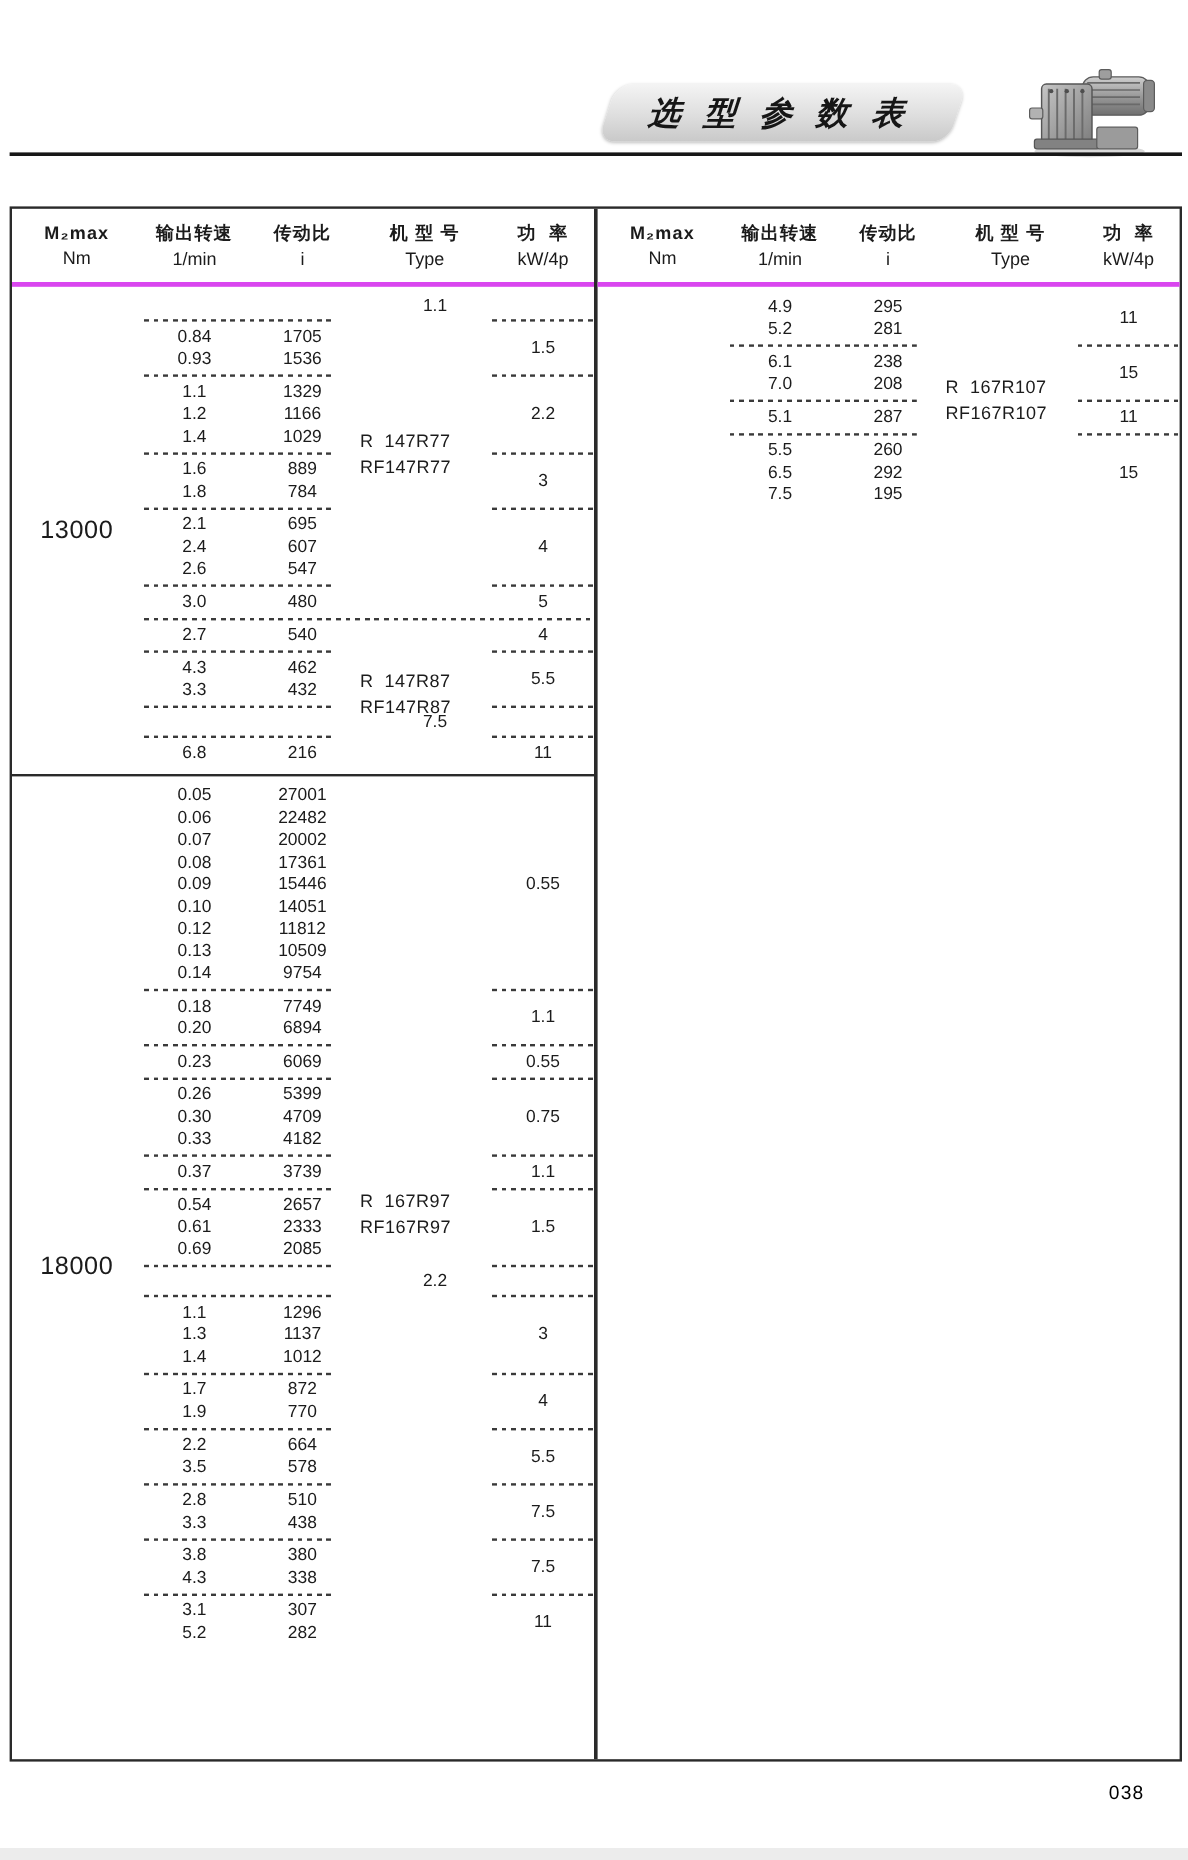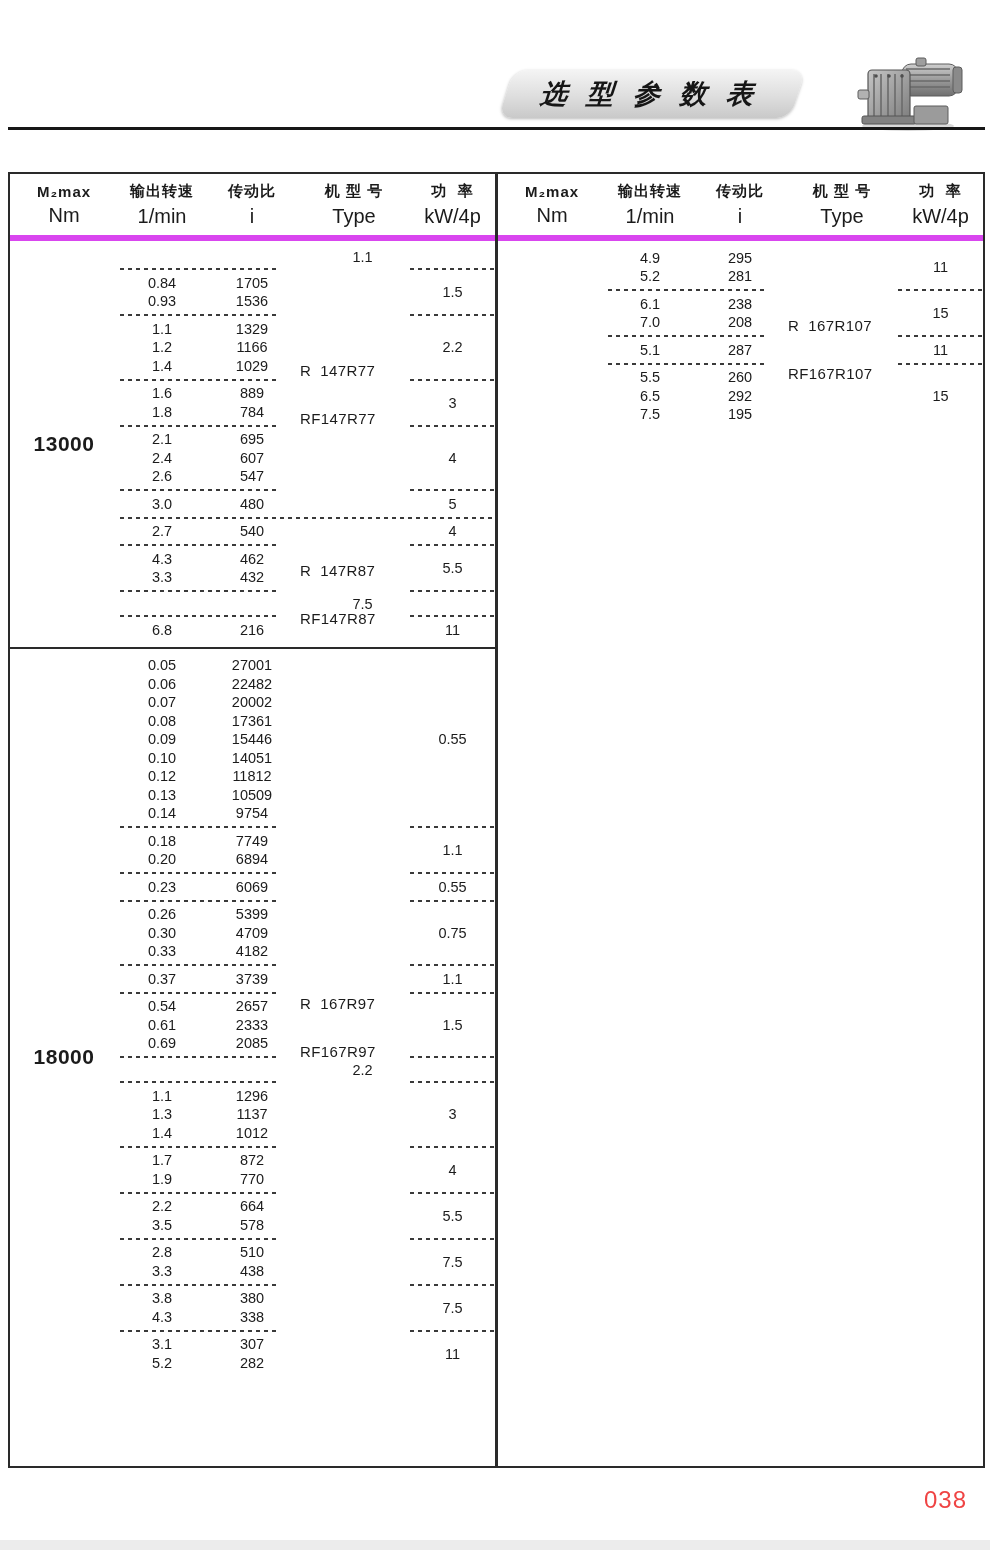--- a/index.html
+++ b/index.html
@@ -15,56 +15,56 @@
   .banner-text{font-size:27px;font-weight:600;letter-spacing:6px;color:#161616;}
   .rule{position:absolute;left:8px;top:127px;width:977px;height:3px;background:#171717;}
   .motor{position:absolute;left:856px;top:54px;width:112px;height:78px;}
 
   
   .tablewrap{position:absolute;left:8px;top:172px;width:973px;height:1292px;
              border:2px solid #2a2a2a;display:flex;align-items:stretch;}
   .half{flex:1 1 0;min-width:0;display:flex;flex-direction:column;}
   .vdivider{width:3px;background:#2a2a2a;}
 
-  .thead{height:61px;border-bottom:6px solid #d946ef;display:flex;align-items:flex-end;}
+  .thead{height:61px;border-bottom:4px solid #d946ef;display:flex;align-items:flex-end;}
   .hcell{display:flex;flex-direction:column;justify-content:center;align-items:center;gap:4px;height:100%;}
   .hc0{width:108px}.hc1{width:88px}.hc2{width:92px}.hc3{width:112px}.hc4{flex:1}
   .hl1{font-size:15px;font-weight:700;letter-spacing:1px;white-space:pre;}
-  .hl2{font-size:20px;}
+  .hl2{font-size:15px;}
 
   .tbody{flex:1;display:flex;flex-direction:column;}
   .section{display:flex;align-items:stretch;padding:2px 0;}
   .section-top{border-top:2px solid #2a2a2a;}
   .grow{flex:1 1 auto;}
   .m2col{width:108px;display:flex;align-items:center;justify-content:center;}
-  .m2val{font-size:21px;font-weight:700;letter-spacing:.5px;}
+  .m2val{font-size:21px;font-weight:400;letter-spacing:.5px;}
   .seccontent{flex:1;display:flex;flex-direction:column;justify-content:flex-start;padding:2px 0;}
 
   .tgroup{position:relative;display:flex;flex-direction:column;}
   .typelabel{position:absolute;left:182px;top:50%;transform:translateY(-50%);
              width:110px;display:flex;flex-direction:column;gap:5px;}
-  .typeline{font-size:15px;white-space:pre;letter-spacing:.4px;margin-top:26px;}
+  .typeline{font-size:15px;white-space:pre;letter-spacing:.4px;}
 
   .pgroup{display:flex;align-items:stretch;padding:3.5px 0;}
   .rowscol{width:180px;display:flex;flex-direction:column;justify-content:center;}
   .drow{height:18.5px;display:flex;align-items:center;}
   .speed{width:88px;text-align:center;font-size:14.5px;}
   .ratio{width:92px;text-align:center;font-size:14.5px;}
   .typespacer{width:112px;}
   .powercell{flex:1;display:flex;align-items:center;justify-content:center;font-size:14.5px;}
 
   .dash{background:repeating-linear-gradient(90deg,#3a3a3a 0 4px,transparent 4px 8px);}
   .dashrow{display:flex;height:2px;flex:0 0 2px;}
   .dash1{margin-left:2px;width:156px;}
   .dashgap{width:134px;}
   .dash2{flex:1;}
   .fulldash{height:2px;flex:0 0 2px;margin-left:2px;}
 
   
-  .pagenum{position:absolute;left:924px;top:1486px;font-size:24px;letter-spacing:1px;color:#ef4444;}
+  .pagenum{position:absolute;left:924px;top:1486px;font-size:16px;letter-spacing:1px;color:#000000;}
   .footerbar{position:absolute;left:0;bottom:0;width:100%;height:10px;background:#ececec;}
 </style>
 </head>
 <body>
 
 <div class="page">
 
   <div class="banner">
     <span class="banner-text">选 型 参 数 表</span>
   </div>

